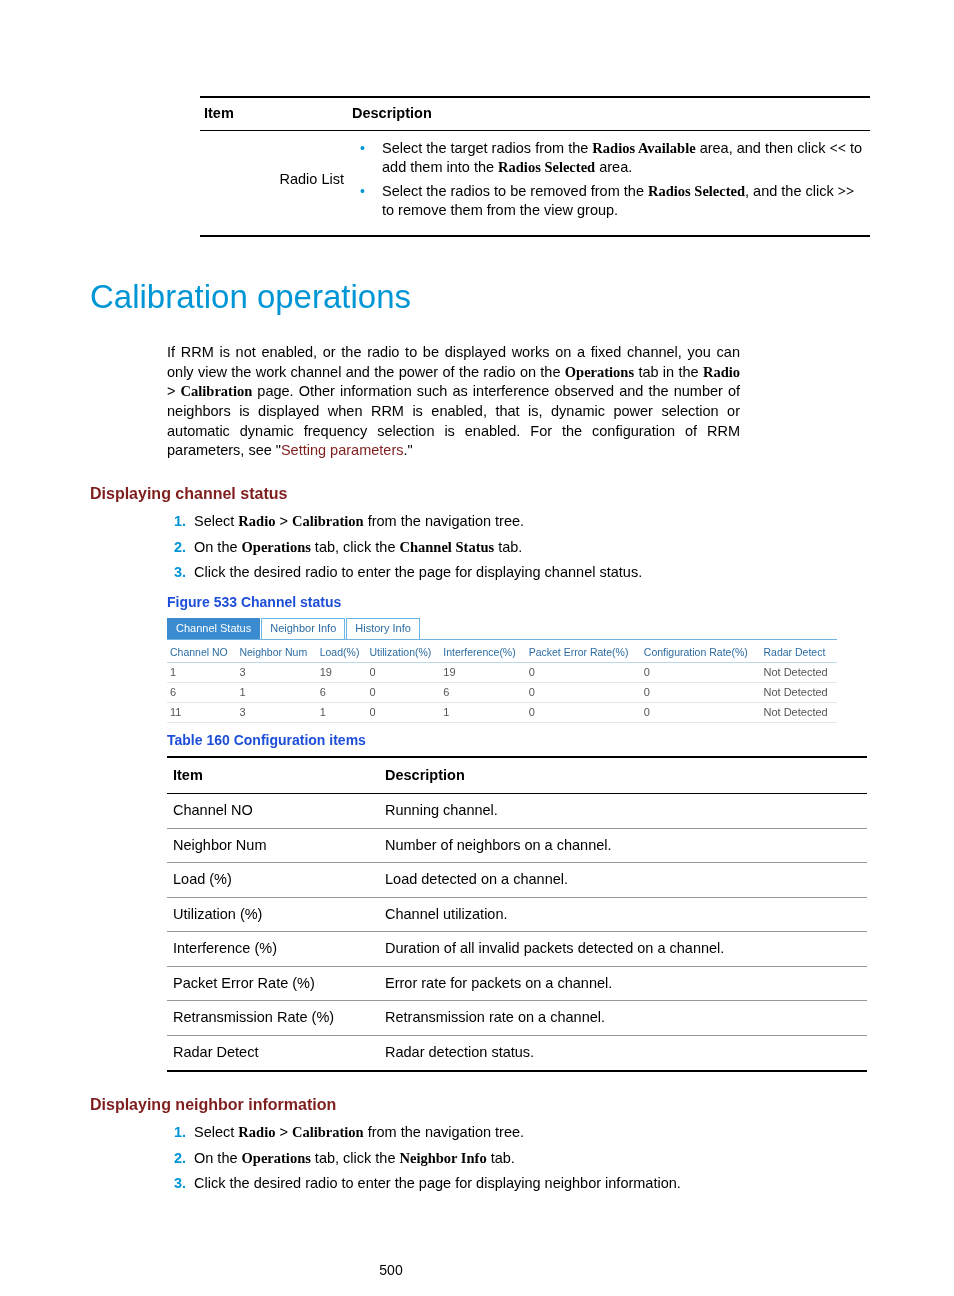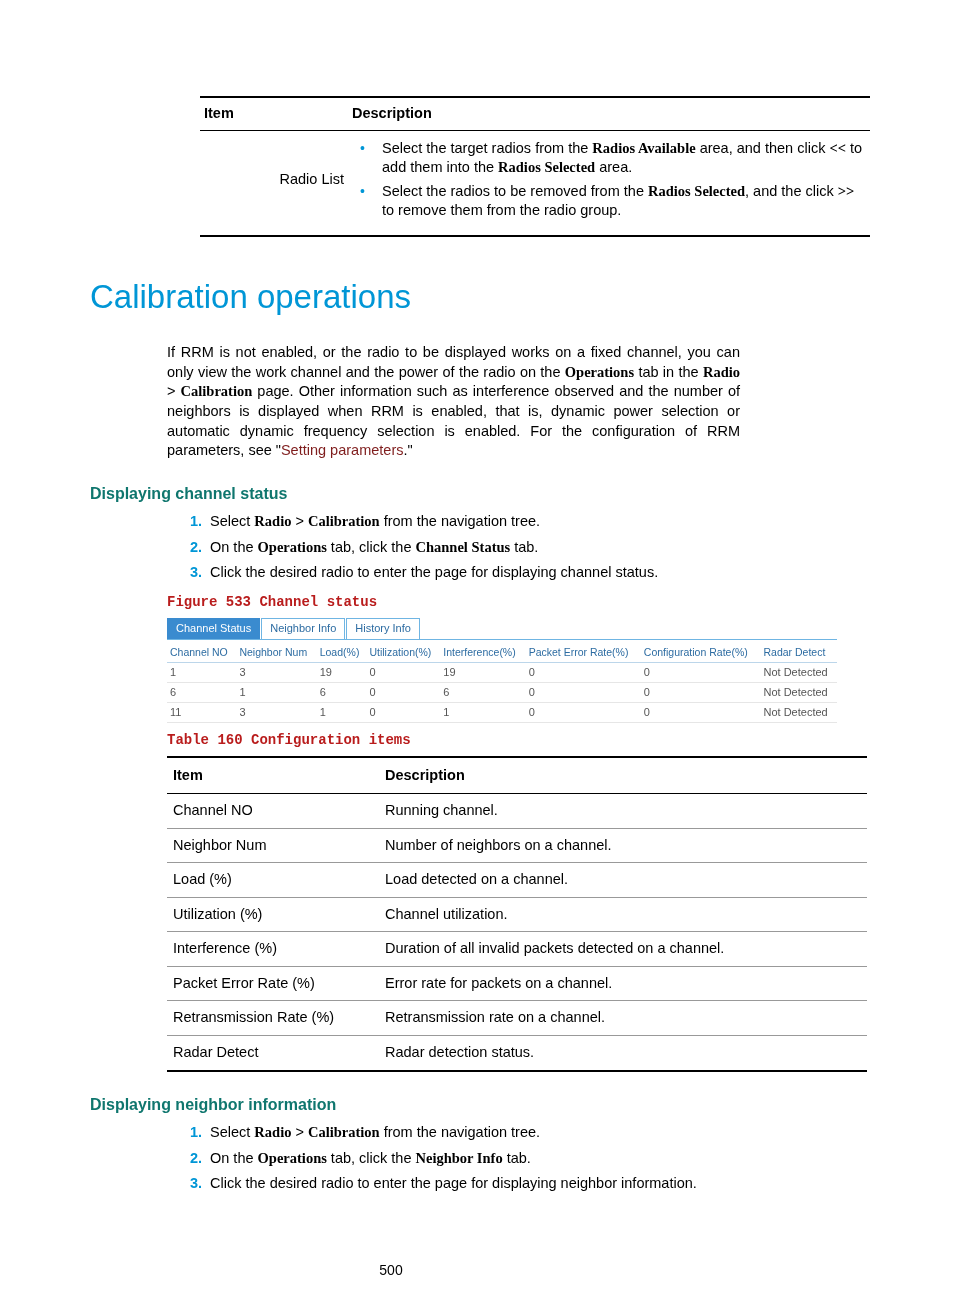--- a/index.html
+++ b/index.html
@@ -70,46 +70,45 @@
     margin: 38px 0 24px 0;
   }
   .para {
     margin: 0 0 14px 77px;
     text-align: justify;
   }
   a.link { color: #7f1d1d; text-decoration: none; }
 
   
   h3.sub {
-    color: #0f766e;
+    color: #7f1d1d;
     font-weight: 700;
     font-size: 16px;
     margin: 22px 0 8px 0;
   }
 
   
   ol.steps {
     margin: 0 0 10px 80px;
     padding-left: 20px;
   }
   ol.steps li {
-    margin: 6px 16px;
+    margin: 6px 0;
     padding-left: 4px;
   }
   ol.steps li::marker {
     color: #0096d6;
     font-weight: 700;
   }
 
   .fig-caption, .tbl-caption {
-    color: #b91c1c;
+    color: #1d4ed8;
     font-weight: 700;
     font-size: 14px;
     margin: 8px 0 6px 77px;
-    font-family: Liberation Mono, monospace;
   }
 
   
   .figure533 {
     margin-left: 77px;
     width: 670px;
     font-family: Tahoma, Arial, sans-serif;
     font-size: 11px;
     color: #555;
   }
@@ -200,21 +199,21 @@
     </thead>
     <tbody>
       <tr>
         <td class="item-col">Radio List</td>
         <td>
           <ul class="bullets">
             <li>
               <span>Select the target radios from the </span><b>Radios Available</b><span> area, and then click </span><b>&lt;&lt;</b><span> to add them into the </span><b>Radios Selected</b><span> area.</span>
             </li>
             <li>
-              <span>Select the radios to be removed from the </span><b>Radios Selected</b><span>, and the click </span><b>&gt;&gt;</b><span> to remove them from the radio group.</span>
+              <span>Select the radios to be removed from the </span><b>Radios Selected</b><span>, and the click </span><b>&gt;&gt;</b><span> to remove them from the view group.</span>
             </li>
           </ul>
         </td>
       </tr>
     </tbody>
   </table>
 
   <h1 class="section-title">Calibration operations</h1>
 
   <p class="para">

